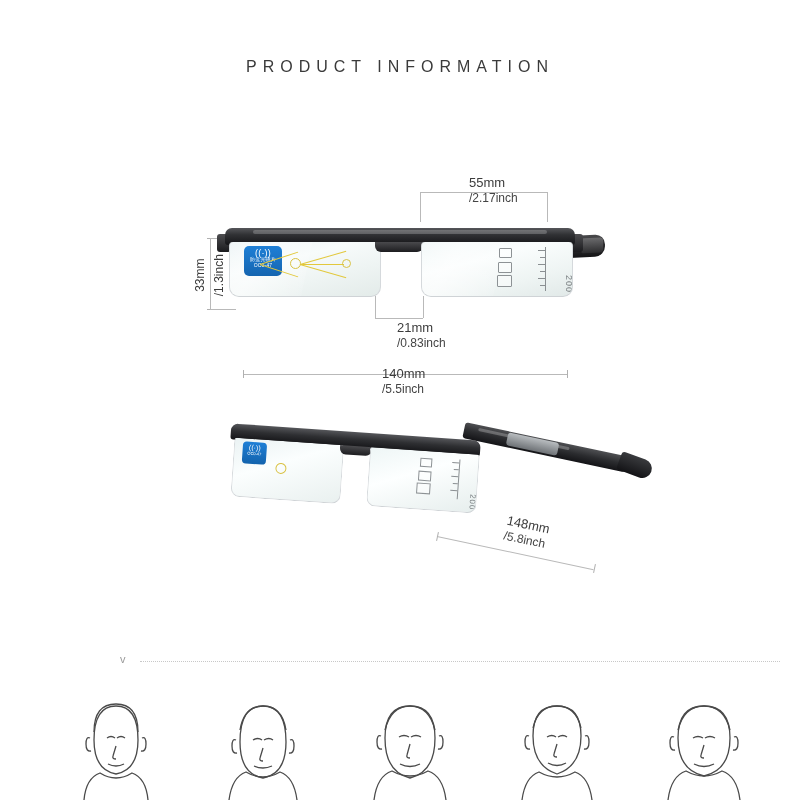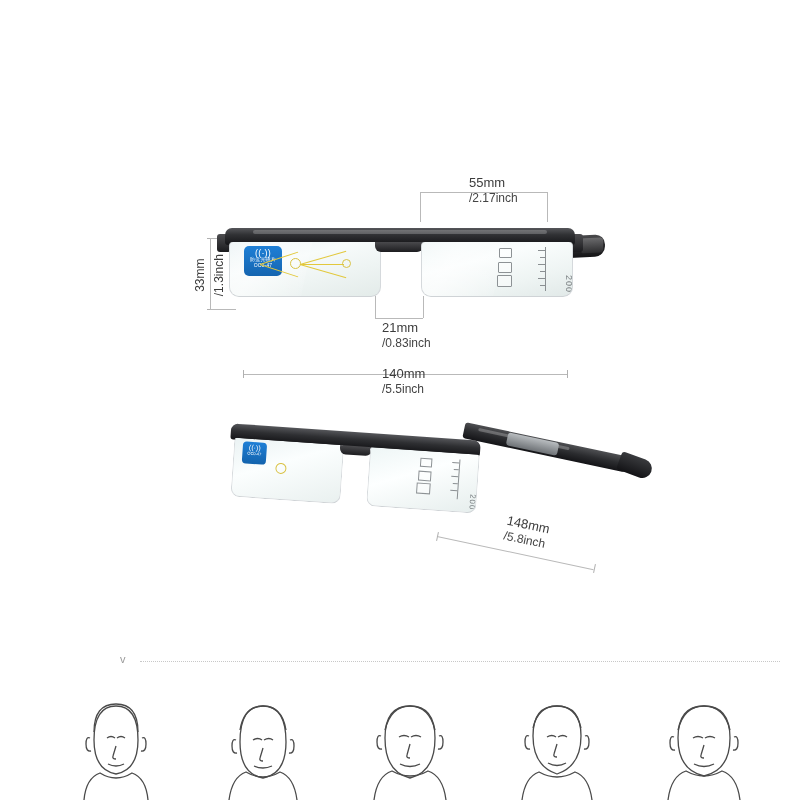--- a/index.html
+++ b/index.html
@@ -378,20 +378,21 @@
     height: 110px;
     position: relative;
   }
   .face svg { display: block; }
 </style>
 </head>
 <body>
 
 <div class="page">
 
+  <div class="header-title">PRODUCT INFORMATION</div>
 
   <div class="gline h" style="left:420px; top:192px; width:128px;"></div>
   <div class="tick v" style="left:420px; top:192px;"></div>
   <div class="tick v" style="left:547px; top:192px;"></div>
   <div class="gline v" style="left:420px; top:192px; height:30px;"></div>
   <div class="gline v" style="left:547px; top:192px; height:30px;"></div>
   <div class="dim" style="left:469px; top:175px;">
     <span>55mm</span>
     <span class="sub">/2.17inch</span>
   </div>
@@ -446,21 +447,21 @@
       <div class="scale-icon" style="right:60px; top:6px; width:11px; height:8px; border-radius:1px;"></div>
       <div class="scale-icon" style="right:60px; top:20px; width:12px; height:9px; border-radius:1px;"></div>
       <div class="scale-icon" style="right:60px; top:33px; width:13px; height:10px; border-radius:1px;"></div>
       <div class="lens-200">200</div>
     </div>
   </div>
 
   <div class="gline v" style="left:375px; top:296px; height:22px;"></div>
   <div class="gline v" style="left:423px; top:296px; height:22px;"></div>
   <div class="gline h" style="left:375px; top:318px; width:48px;"></div>
-  <div class="dim" style="left:382px; top:320px;">
+  <div class="dim" style="left:397px; top:320px;">
     <span>21mm</span>
     <span class="sub">/0.83inch</span>
   </div>
 
   <div class="gline h" style="left:243px; top:374px; width:325px;"></div>
   <div class="tick v" style="left:243px; top:370px; height:8px;"></div>
   <div class="tick v" style="left:567px; top:370px; height:8px;"></div>
   <div class="dim" style="left:382px; top:366px;">
     <span>140mm</span>
     <span class="sub">/5.5inch</span>

